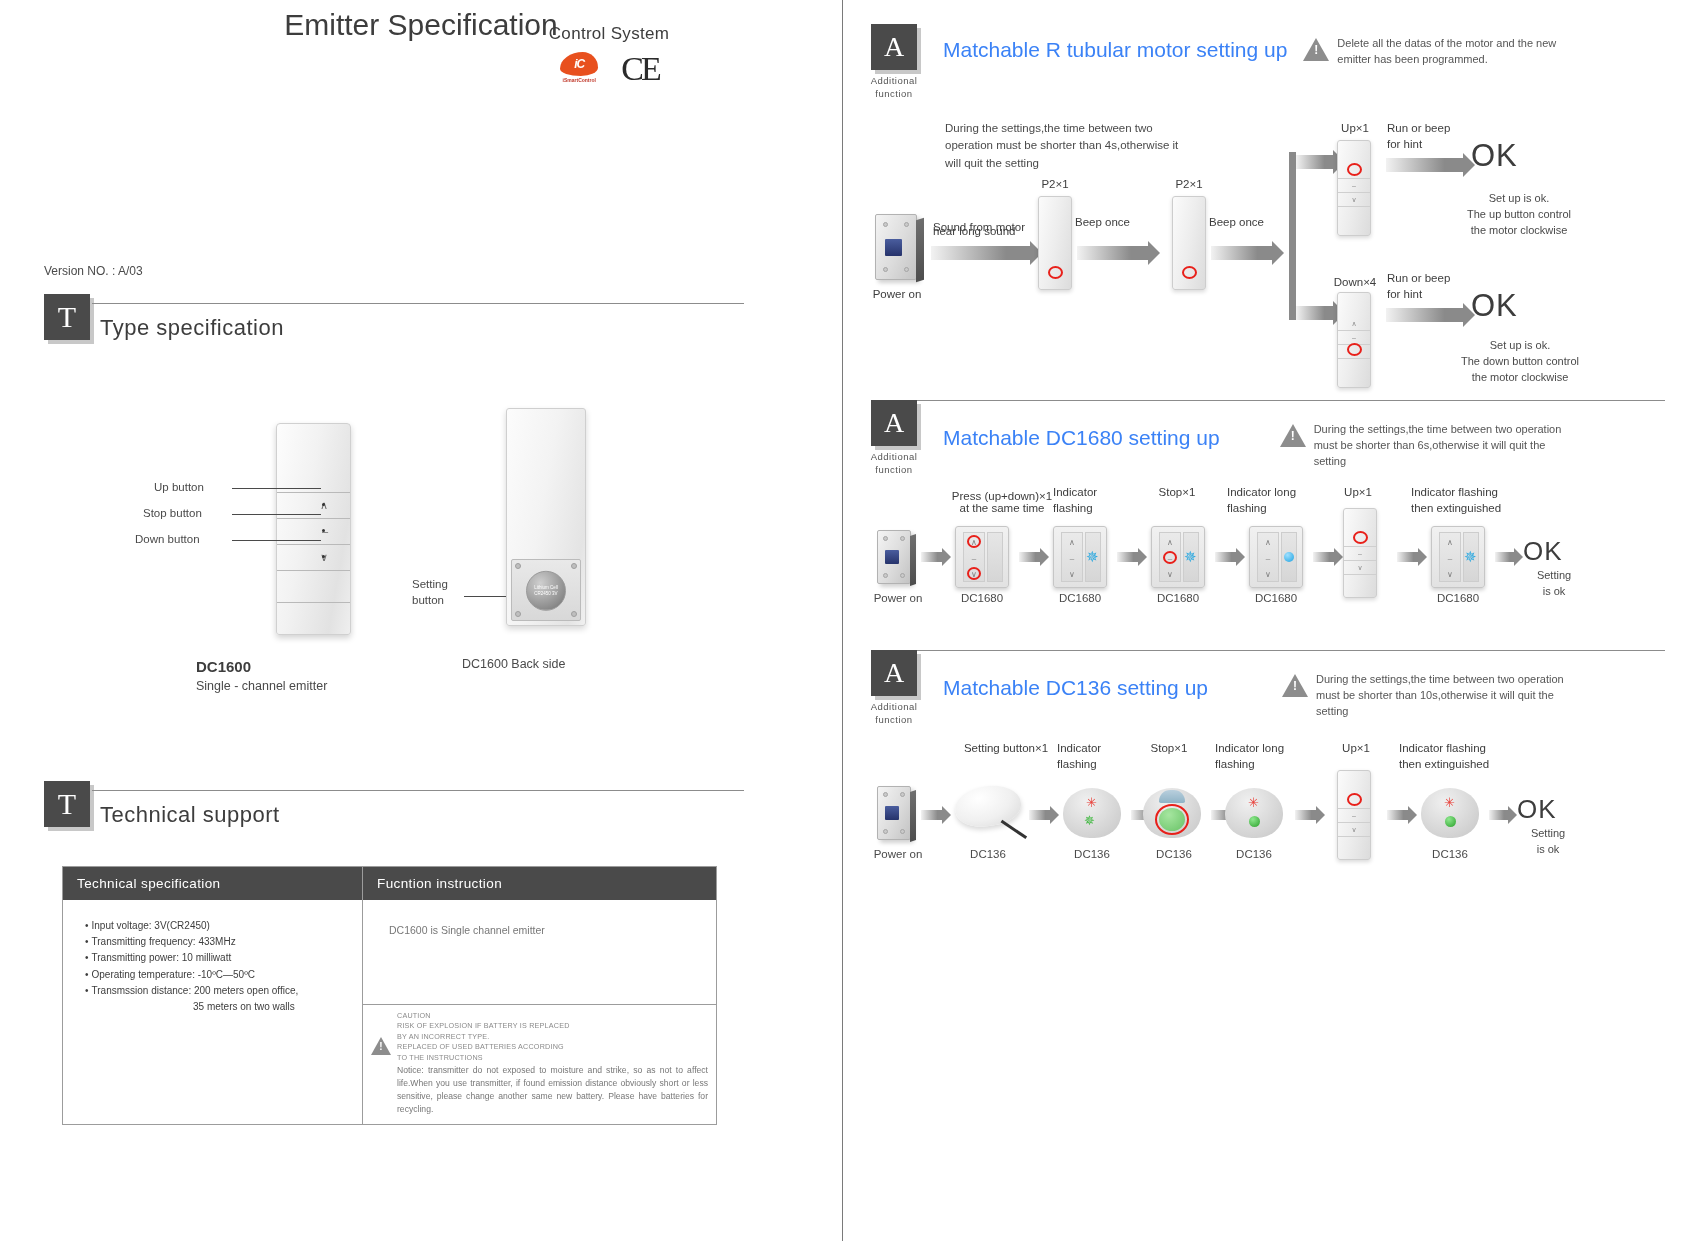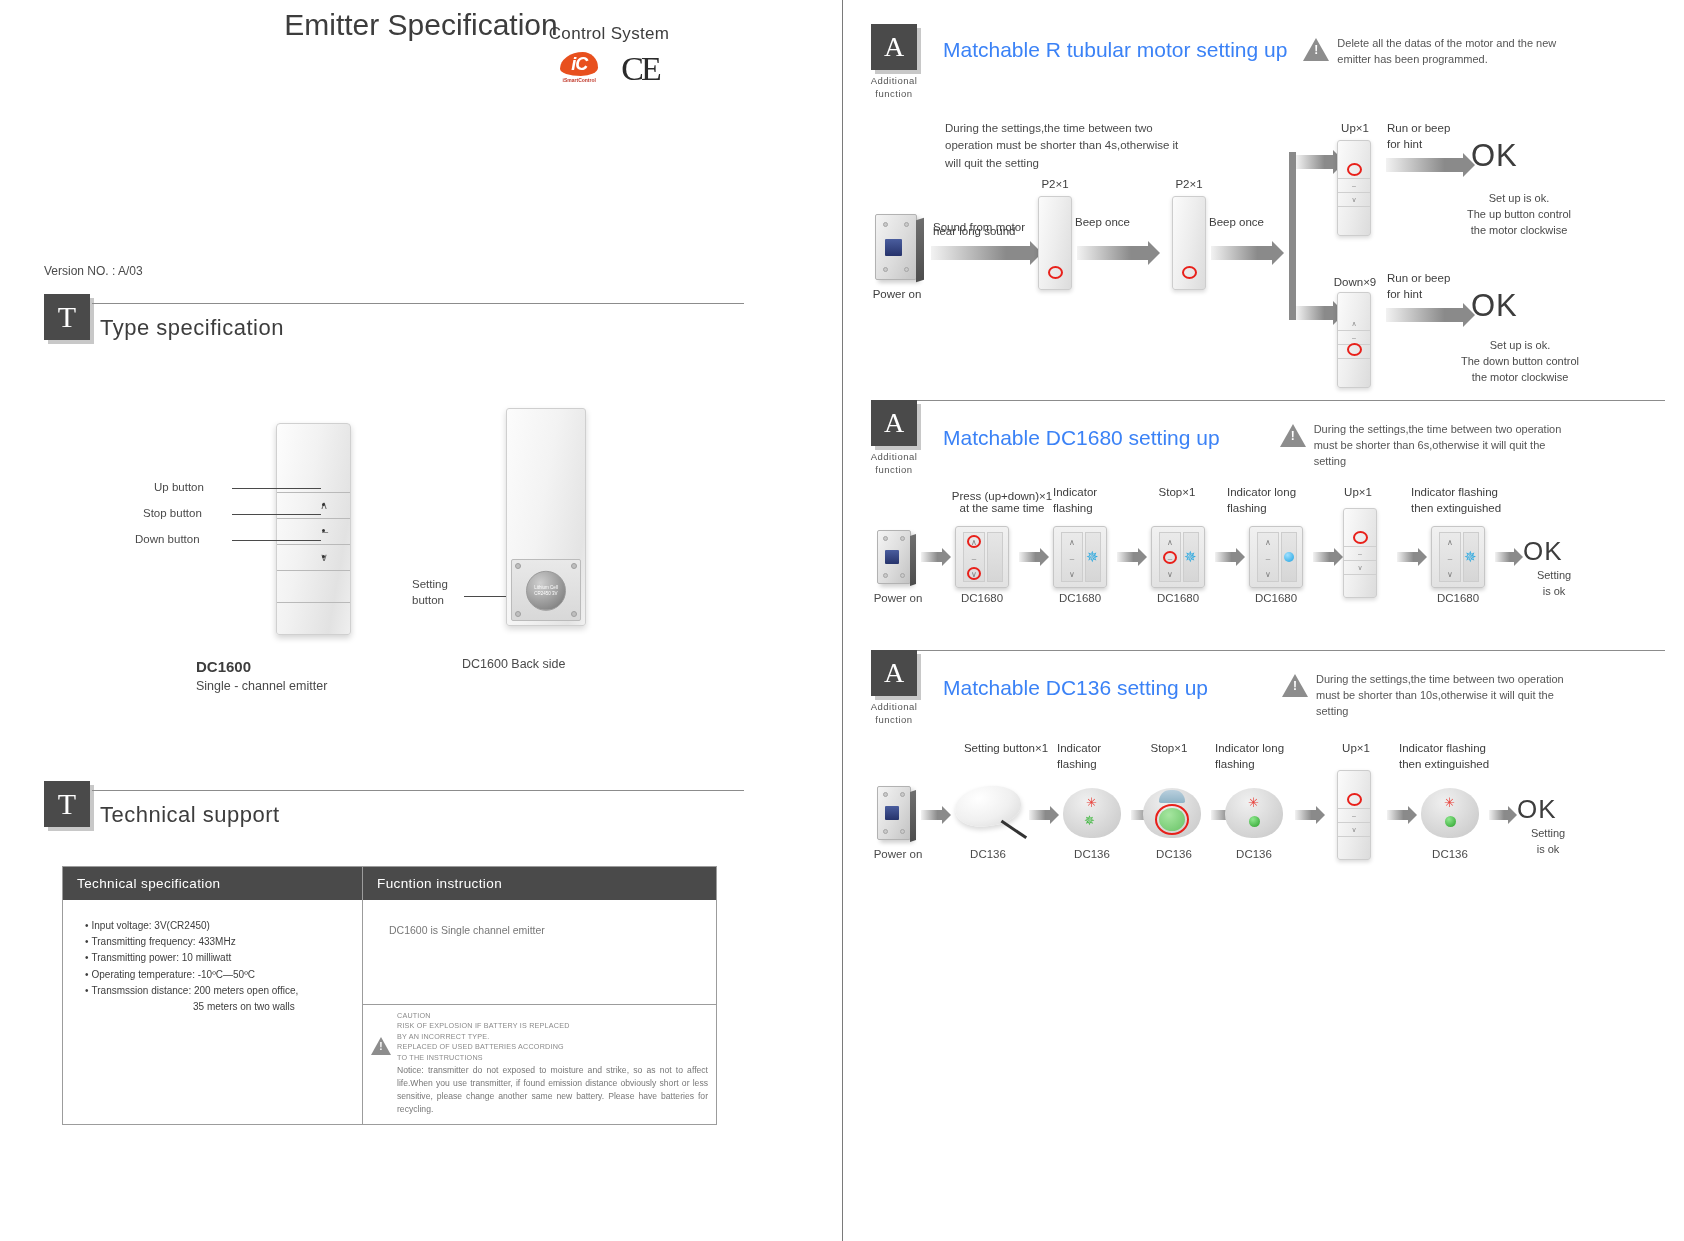--- a/index.html
+++ b/index.html
@@ -30,21 +30,21 @@
     gap: 22px; margin-top: 6px;
   }
   .logo-ic {
     width: 40px; height: 34px; position: relative;
     display: flex; flex-direction: column; align-items: center; justify-content: flex-start;
   }
   .logo-ic .swoosh {
     width: 38px; height: 24px; background: #e8501e;
     border-radius: 60% 40% 45% 55% / 70% 65% 35% 30%;
     display: flex; align-items: center; justify-content: center;
-    color: #fff; font-weight: bold; font-size: 18px; font-style: italic;
+    color: #fff; font-weight: bold; font-size: 12px; font-style: italic;
     letter-spacing: -1px;
   }
   .logo-ic .sub { font-size: 5px; color: #c0392b; font-weight: bold; margin-top: 1px; }
   .ce-mark { font-size: 34px; letter-spacing: -3px; color: #2b2b2b; font-family: "Liberation Serif", serif; }
 
   .doc-title {
     text-align: center; margin-top: 112px;
     font-size: 48px; color: #3d3d3d; font-weight: normal; letter-spacing: 0px;
   }
   .doc-subtitle {
@@ -450,21 +450,21 @@
       <div class="flow-label left" style="left:528px; top:96px; width:90px;">Run or beep</div>
       <div class="flow-label left" style="left:528px; top:112px; width:90px;">for hint</div>
       <div class="arrow" style="left:527px; top:134px; width:78px;"></div>
       <div class="ok-text" style="left:612px; top:114px;">OK</div>
       <div class="ok-sub" style="left:560px; top:167px; width:200px;">
         <div>Set up is ok.</div>
         <div>The up button control</div>
         <div>the motor clockwise</div>
       </div>
 
-      <div class="flow-label" style="left:462px; top:250px; width:68px;">Down×9</div>
+      <div class="flow-label" style="left:462px; top:250px; width:68px;">Down×4</div>
       <div class="mini-remote" style="left:478px; top:268px; height:96px;">
         <div class="row" style="top:24px; position:absolute; left:0; right:0;">
             <span class="g">∧</span>
           </div>
         <div class="row" style="top:38px; position:absolute; left:0; right:0;">
             <span class="g">–</span>
           </div>
         <div class="row" style="top:52px; position:absolute; left:0; right:0;"></div>
         <div class="hl-circle" style="top:50px;"></div>
       </div>

